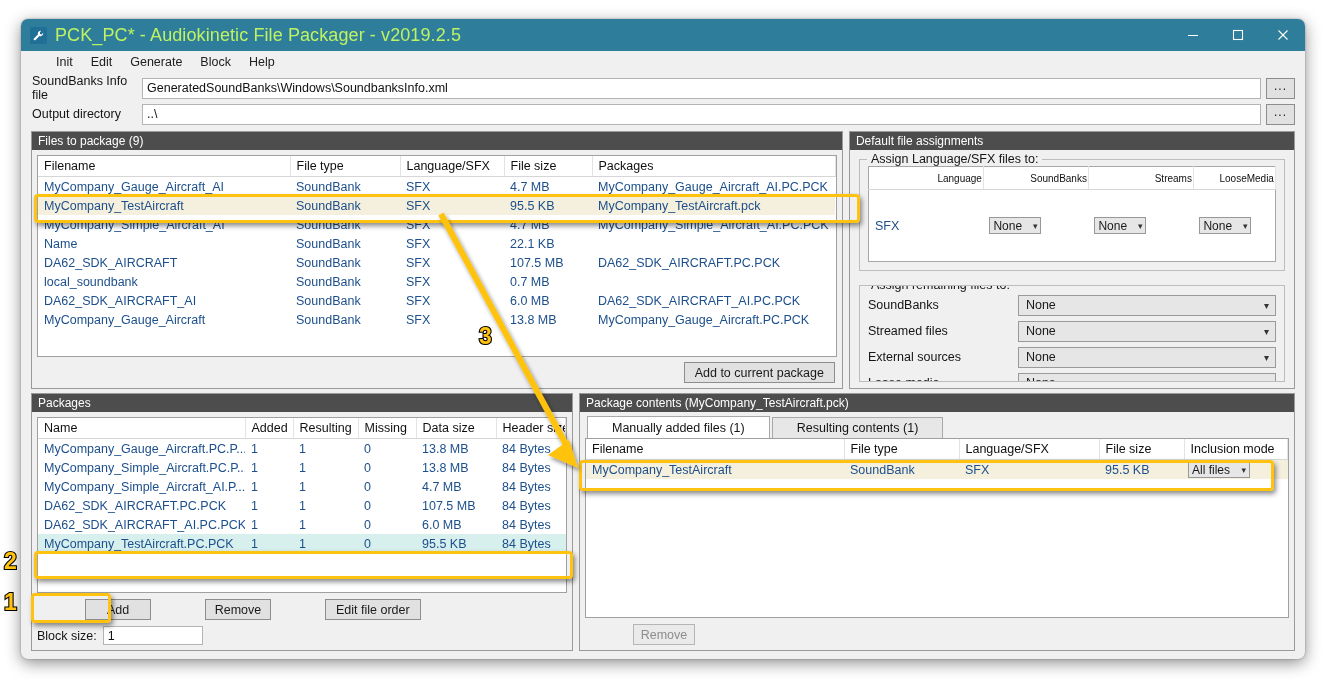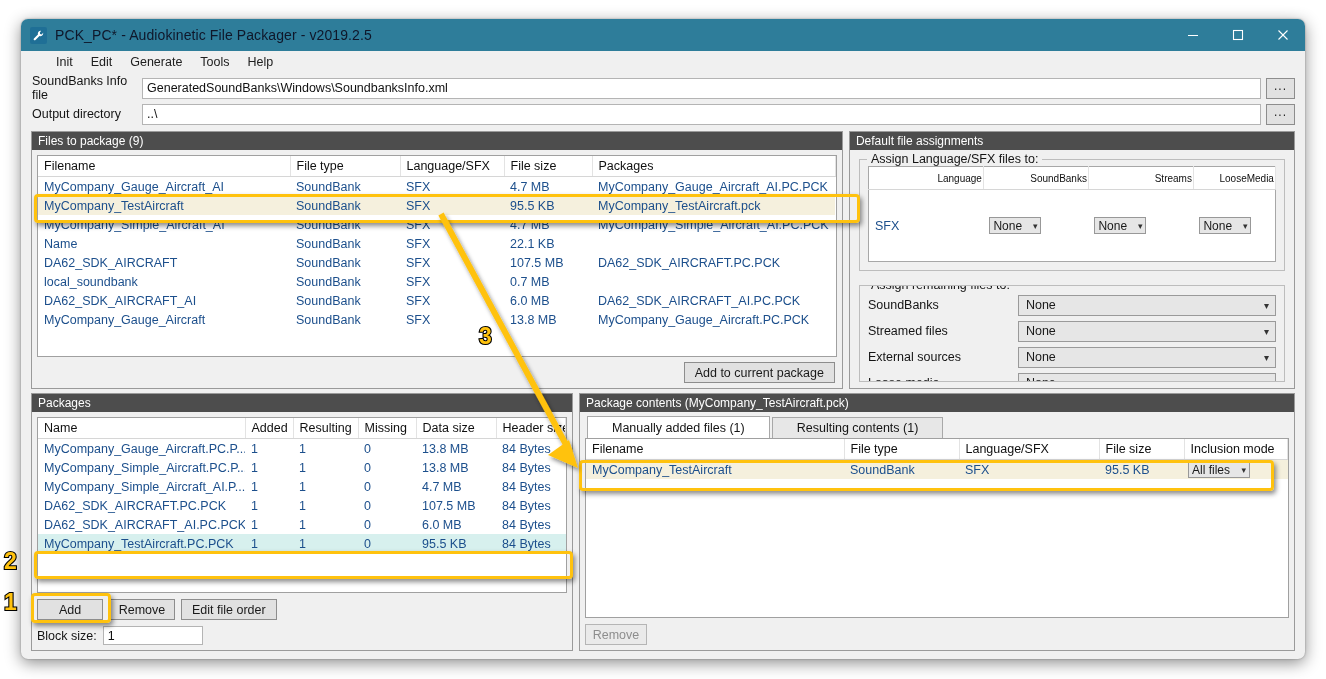--- a/index.html
+++ b/index.html
@@ -25,21 +25,21 @@
     height:32px;background:#2e7d9a;flex:0 0 auto;
     display:flex;align-items:center;
     position:relative;
   }
   .app-icon{
     width:17px;height:17px;margin-left:9px;margin-right:8px;
     background:#1f6f96;border-radius:2px;position:relative;flex:0 0 auto;
     display:flex;align-items:center;justify-content:center;
   }
   .app-icon svg{display:block;}
-  .title-text{color:#0f172a;font-size:14px;letter-spacing:.1px;white-space:nowrap;}
+  .title-text{color:#bef264;font-size:18px;letter-spacing:.1px;white-space:nowrap;}
   .win-ctrl{margin-left:auto;display:flex;height:32px;}
   .win-btn{
     width:45px;height:32px;display:flex;align-items:center;justify-content:center;
     color:#ffffff;
   }
   .win-btn svg{display:block;}
 
   
   .menubar{
     height:22px;flex:0 0 auto;background:#f0f0f0;
@@ -129,21 +129,21 @@
     flex:1 1 auto;height:21px;background:#e6e6e6;border:1px solid #9a9a9a;
     display:flex;align-items:center;justify-content:space-between;
     padding:0 6px 0 7px;font-size:12.5px;color:#1a1a1a;box-sizing:border-box;
   }
   .wide-combo .chev{font-size:10px;color:#333;}
 
   
   .btn{
     background:#e1e1e1;border:1px solid #8d8d8d;height:21px;
     display:inline-flex;align-items:center;justify-content:center;
-    font-size:12.5px;color:#1a1a1a;padding:0 10px;box-sizing:border-box;white-space:nowrap;
+    font-size:12.5px;color:#1a1a1a;padding:0 10px;box-sizing:border-box;white-space:nowrap;margin-left:48px;
   }
   .btn.disabled{color:#8d8d8d;border-color:#b5b5b5;background:#eaeaea;}
   .btnbar{display:flex;align-items:center;gap:6px;padding:6px 0 0 0;}
   .btnrow-right{display:flex;justify-content:flex-end;padding:5px 2px 0 0;}
 
   
   .tabs{display:flex;align-items:flex-end;height:21px;margin:5px 0 0 2px;}
   .tab{
     height:20px;padding:0 24px;display:flex;align-items:center;font-size:12.5px;color:#141414;
     border:1px solid #a8a8a8;border-bottom:none;background:#e7e7e7;margin-right:2px;
@@ -203,21 +203,21 @@
               <line x1="10.5" y1="1.5" x2="1.5" y2="10.5" stroke="#fff" stroke-width="1.1"></line>
             </svg>
         </div>
       </div>
     </div>
 
     <div class="menubar">
       <div class="menu-item">Init</div>
       <div class="menu-item">Edit</div>
       <div class="menu-item">Generate</div>
-      <div class="menu-item">Tools</div>
+      <div class="menu-item">Block</div>
       <div class="menu-item">Help</div>
     </div>
 
     <div class="formrow">
       <div class="lbl">SoundBanks Info file</div>
       <div class="txtbox">GeneratedSoundBanks\Windows\SoundbanksInfo.xml</div>
       <div class="browse-btn">...</div>
     </div>
     <div class="formrow">
       <div class="lbl">Output directory</div>

